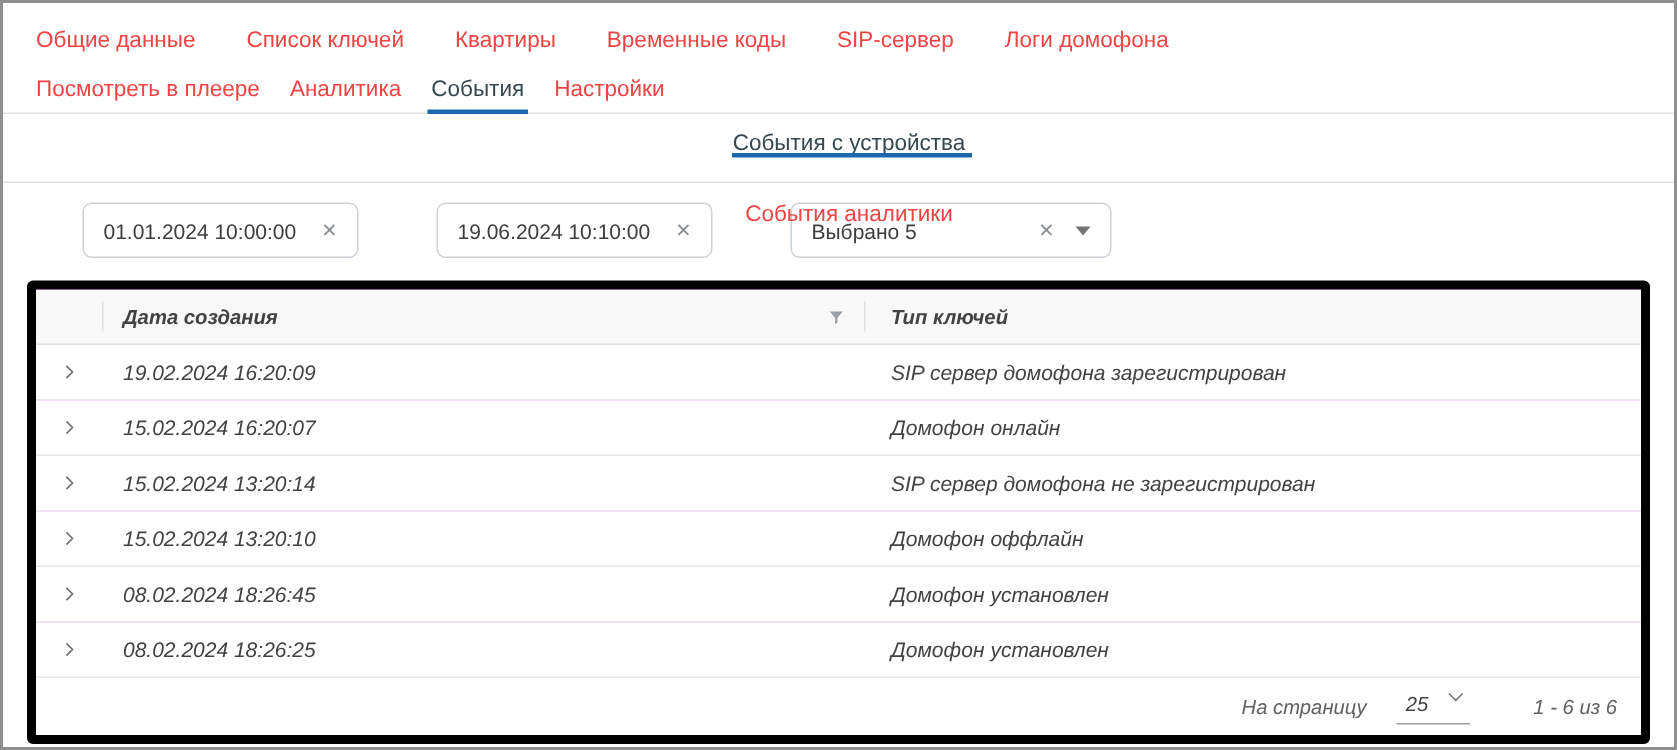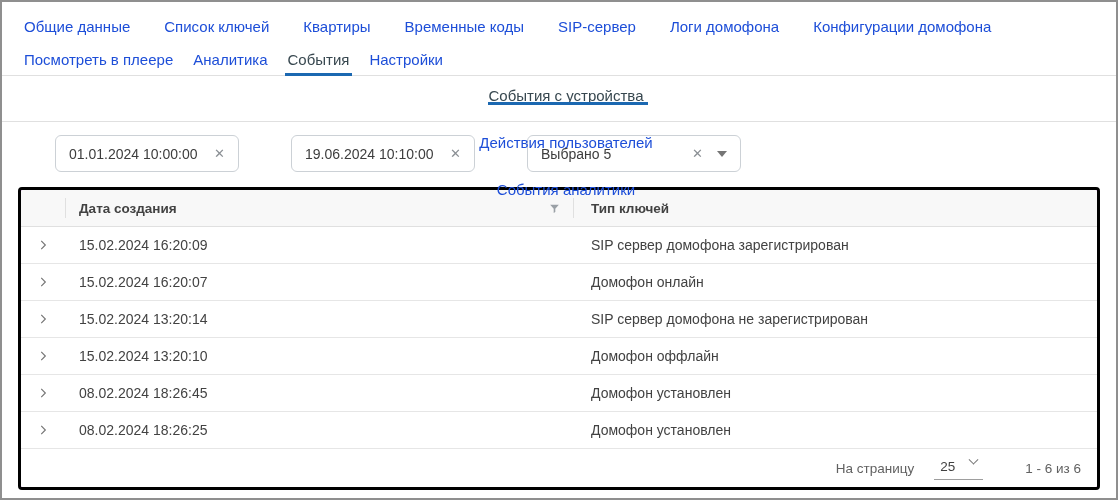--- a/index.html
+++ b/index.html
@@ -7,21 +7,21 @@
   body { background:#fff; font-family:"Liberation Sans", sans-serif; }
   .page {
     width:1118px; height:500px; border:2px solid #8f8f8f; background:#fff;
     position:relative; overflow:hidden;
   }
   
   .tabs { display:flex; align-items:center; }
   .tabs-primary { height:42px; padding:6px 0 0 22px; gap:34px; }
   .tabs-secondary { height:32px; padding-left:22px; gap:20px; border-bottom:1px solid #e0e0e0; }
   .tab {
-    font-size:15px; color:#1d4ed8; cursor:pointer; white-space:nowrap;
+    font-size:15px; color:#ef4444; cursor:pointer; white-space:nowrap;
     height:100%; display:flex; align-items:center; position:relative;
   }
   .tabs-secondary .tab.active { color:#37474f; }
   .tabs-secondary .tab.active::after {
     content:""; position:absolute; left:-3px; right:-3px; bottom:-1px; height:3px;
     background:var(--accent);
   }
   
   .subtabs { display:flex; align-items:center; margin-top:11px; height:35px;
     padding-left:14px; gap:30px; border-bottom:1px solid #e0e0e0;flex-direction:column; }
@@ -40,22 +40,22 @@
   .chip-date { width:184px; }
   .chip-select { width:214px; }
   .chip .clear { margin-left:auto; color:#8a8f94; font-size:13px; cursor:pointer; }
   .chip .caret {
     margin-left:14px; width:0; height:0; cursor:pointer;
     border-left:5px solid transparent; border-right:5px solid transparent;
     border-top:6px solid #757575;
   }
   
   .table {
-    margin:15px 16px 0; border:3px solid #000000; border-radius:4px;
-    overflow:hidden; background:#d946ef;
+    margin:15px 16px 0; border:6px solid #000000; border-radius:4px;
+    overflow:hidden; background:#d946ef;font-style:italic;
   }
   .thead {
     display:grid; grid-template-columns:44px 508px 1fr; height:37px;
     background:#f8f8f8; border-bottom:1px solid #e0e0e0; align-items:center;
   }
   .th { font-size:13.5px; font-weight:bold; color:#424242; display:flex; align-items:center; height:100%; position:relative; }
   .th .vline { position:absolute; left:0; top:8px; bottom:8px; width:1px; background:#e0e0e0; }
   .th-date { padding-left:14px; }
   .th-date .funnel { margin-left:auto; margin-right:12px; cursor:pointer; display:flex; }
   .th-type { padding-left:18px; }
@@ -89,33 +89,31 @@
 
 <div class="page">
 
   <nav class="tabs tabs-primary">
     <div class="tab">Общие данные</div>
     <div class="tab">Список ключей</div>
     <div class="tab">Квартиры</div>
     <div class="tab">Временные коды</div>
     <div class="tab">SIP-сервер</div>
     <div class="tab">Логи домофона</div>
-    <div class="tab">Конфигурации домофона</div>
   </nav>
 
   <nav class="tabs tabs-secondary">
     <div class="tab">Посмотреть в плеере</div>
     <div class="tab">Аналитика</div>
     <div class="tab active">События</div>
     <div class="tab">Настройки</div>
   </nav>
 
   <nav class="subtabs">
     <div class="tab active">События с устройства</div>
-    <div class="tab">Действия пользователей</div>
     <div class="tab">События аналитики</div>
   </nav>
 
   <div class="filters">
     <div class="chip chip-date">
       <span>01.01.2024 10:00:00</span>
       <span class="clear">✕</span>
     </div>
     <div class="chip chip-date">
       <span>19.06.2024 10:10:00</span>
@@ -145,21 +143,21 @@
         <span>Тип ключей</span>
       </div>
     </div>
 
     <div class="trow">
       <div class="td td-expand">
         <svg width="14" height="14" viewBox="0 0 24 24" fill="none" stroke="#757575" stroke-width="2">
             <path d="M9 5l7 7-7 7"></path>
           </svg>
       </div>
-      <div class="td td-date">15.02.2024 16:20:09</div>
+      <div class="td td-date">19.02.2024 16:20:09</div>
       <div class="td td-type">SIP сервер домофона зарегистрирован</div>
     </div>
     <div class="trow">
       <div class="td td-expand">
         <svg width="14" height="14" viewBox="0 0 24 24" fill="none" stroke="#757575" stroke-width="2">
             <path d="M9 5l7 7-7 7"></path>
           </svg>
       </div>
       <div class="td td-date">15.02.2024 16:20:07</div>
       <div class="td td-type">Домофон онлайн</div>

